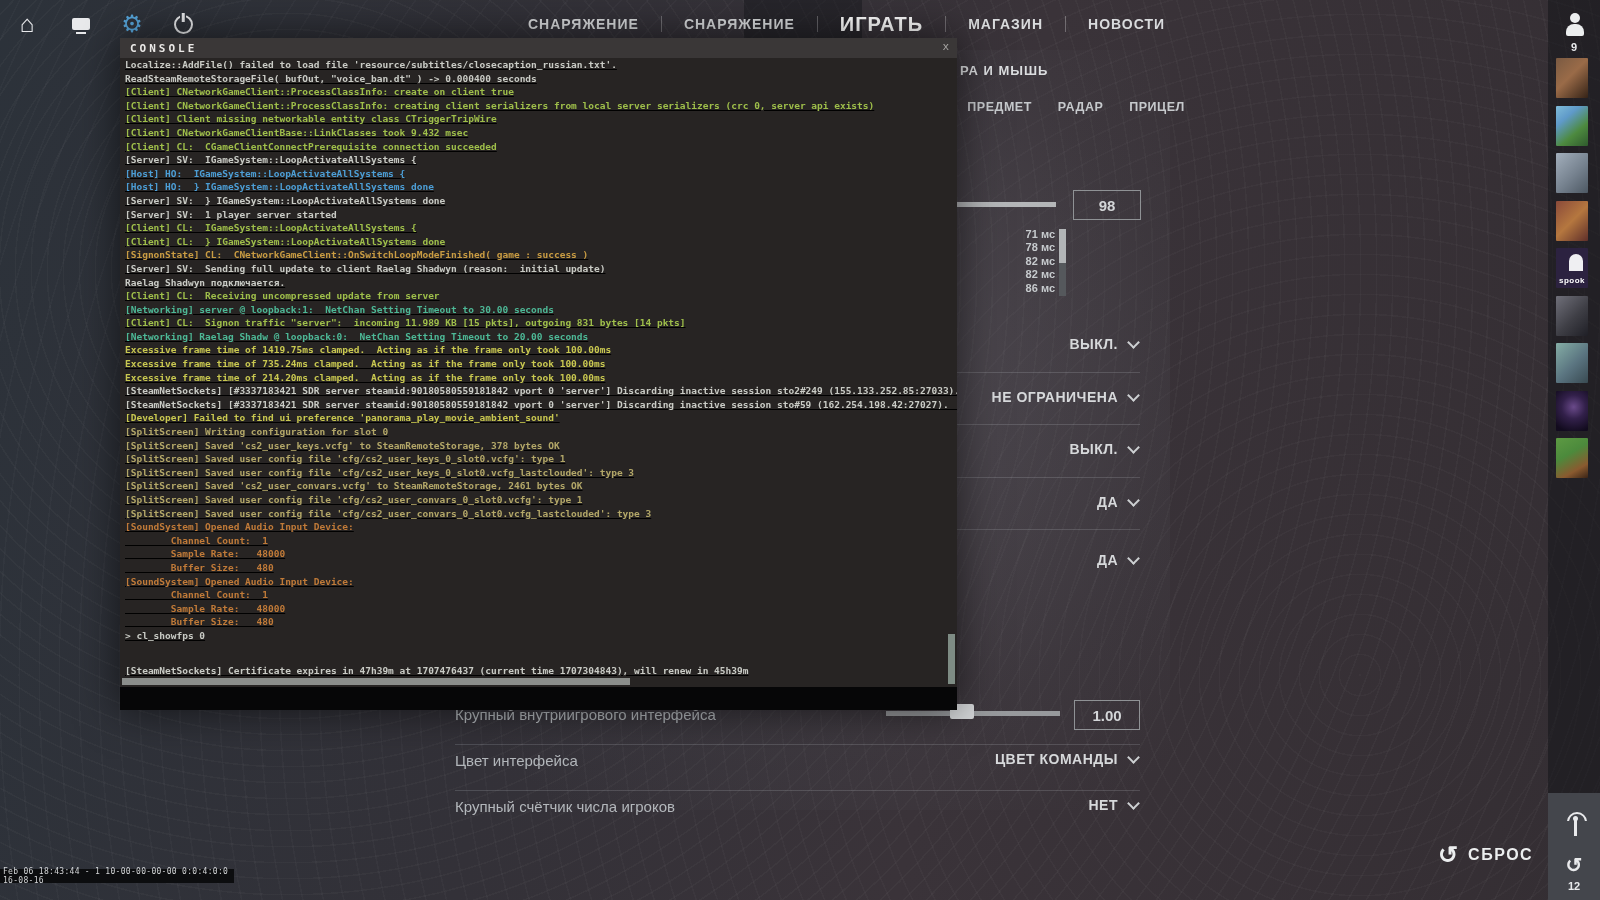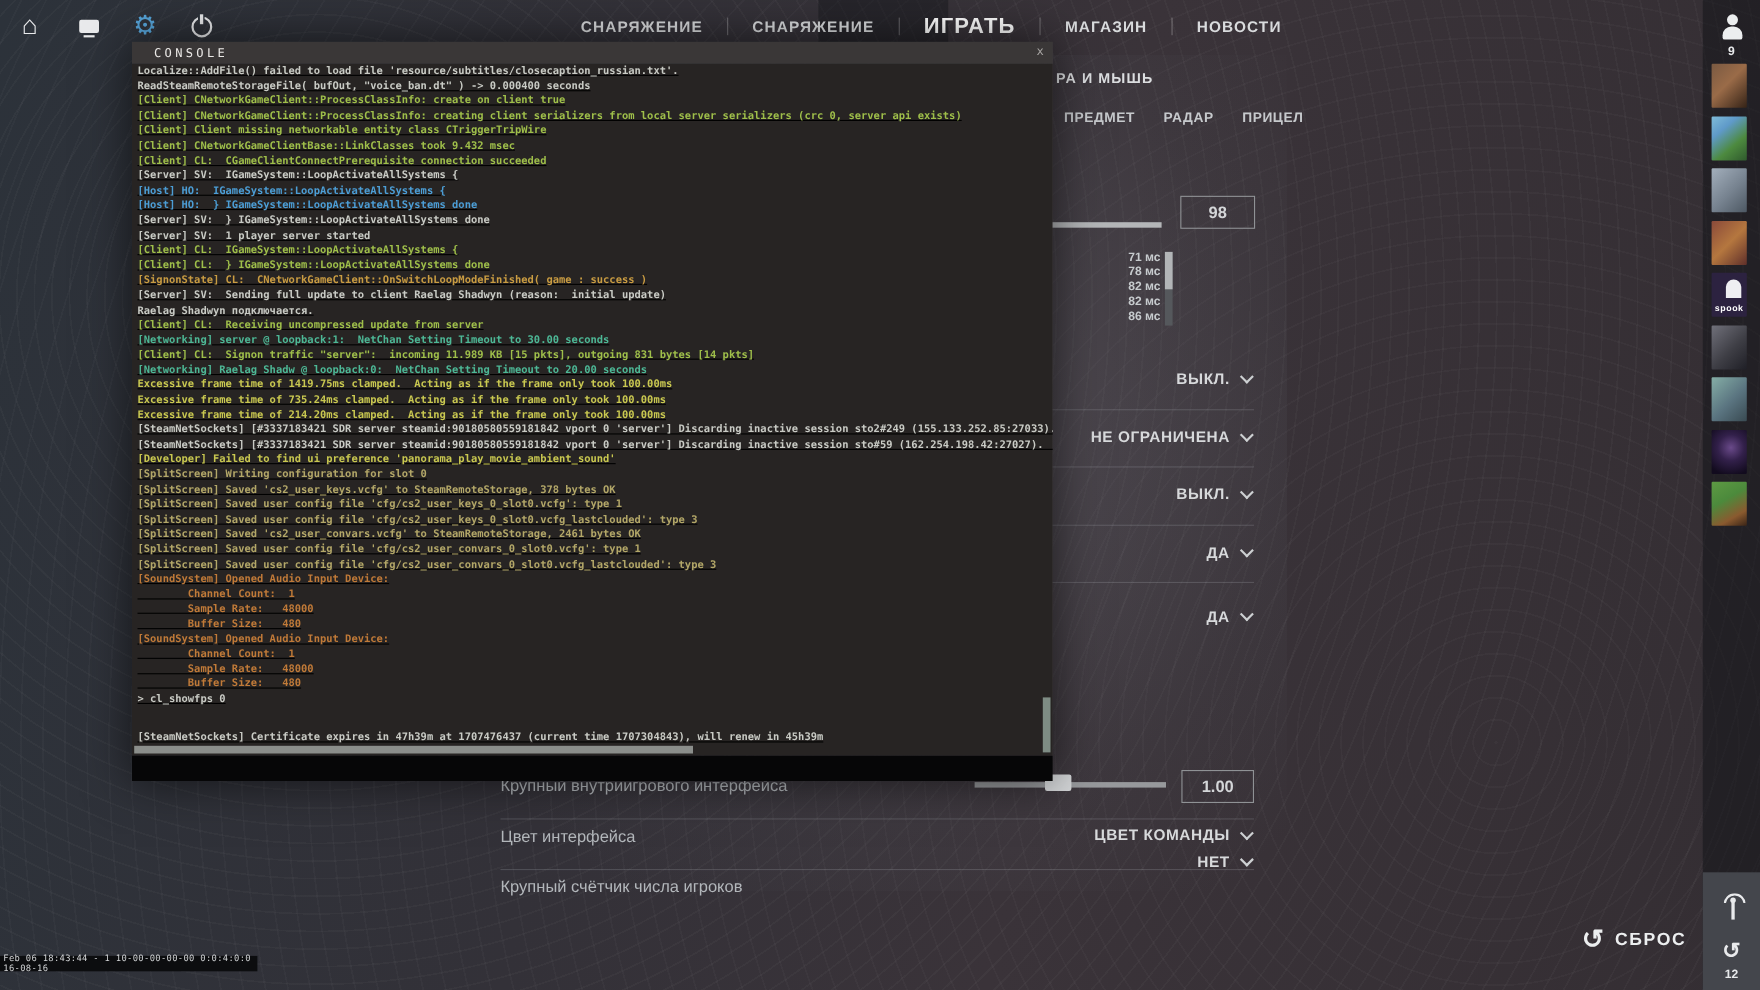--- a/index.html
+++ b/index.html
@@ -59,21 +59,21 @@
   .antenna::after{content:"";position:absolute;left:11px;top:8px;width:2.5px;height:18px;background:#e9eaec;}
   .antenna .dot{position:absolute;left:9.5px;top:6px;width:5px;height:5px;border-radius:50%;background:#e9eaec;}
   .hist-glyph{font-size:20px;color:#e9eaec;font-weight:bold;line-height:1;}
 
   
   .set-header{left:960px;top:63px;color:#dcdee0;font-size:13px;font-weight:bold;letter-spacing:1px;}
   .set-tabs{left:933px;top:100px;display:flex;gap:26px;color:#c6c9cc;font-size:12.5px;font-weight:bold;letter-spacing:0.5px;}
   .slider-track1{left:878px;top:202px;width:178px;height:5px;background:#b4b6b8;}
   .valbox{border:1px solid #8f9295;color:#d4d6d8;font-size:15px;font-weight:bold;
     display:flex;align-items:center;justify-content:center;}
-  .box98{left:1073px;top:178px;width:66px;height:28px;}
+  .box98{left:1073px;top:190px;width:66px;height:28px;}
   .pings{left:955px;top:228px;width:100px;text-align:right;color:#c7cbce;font-size:11px;font-weight:bold;}
   .pings div{height:13.4px;line-height:13.4px;}
   .ping-sbtrack{left:1059px;top:229px;width:7px;height:67px;background:#55585c;}
   .ping-sbthumb{left:1059px;top:229px;width:7px;height:34px;background:#b2b5b7;}
   .divider{height:1px;background:rgba(225,230,235,0.16);left:455px;width:685px;}
   .rowval{position:absolute;right:462px; 
     display:flex;align-items:center;color:#d7d9db;font-size:14px;font-weight:bold;letter-spacing:0.5px;}
   .chev{width:7px;height:7px;border-right:2px solid #cdd0d2;border-bottom:2px solid #cdd0d2;
     transform:rotate(45deg);display:inline-block;margin-left:11px;margin-top:-4px;}
   .rowlabel{position:absolute;left:455px;color:#b3b7bb;font-size:15px;}
@@ -81,21 +81,21 @@
   .slider-handle2{left:950px;top:704px;width:24px;height:15px;background:#d5d7d9;border-radius:2px;}
   .box100{left:1074px;top:700px;width:64px;height:28px;}
   .reset{left:1438px;top:843px;display:flex;align-items:center;gap:10px;color:#eceeef;cursor:pointer;}
   .reset .icon{font-size:24px;line-height:1;font-weight:bold;}
   .reset .lbl{font-size:16px;font-weight:bold;letter-spacing:1.5px;}
 
   
   .console{left:120px;top:38px;width:837px;height:672px;box-shadow:0 0 40px rgba(0,0,0,0.6);}
   .con-header{position:absolute;left:0;top:0;width:837px;height:20px;background:#3a3737;
     display:flex;align-items:center;}
-  .con-title{color:#eae8e6;font-size:11px;font-weight:normal;letter-spacing:3px;margin-left:20px;
+  .con-title{color:#eae8e6;font-size:11px;font-weight:bold;letter-spacing:3px;margin-left:10px;
     font-family:"DejaVu Sans Mono",monospace;}
   .con-close{position:absolute;right:8px;top:3px;color:#a8a6a4;font-size:11px;line-height:11px;
     font-family:"DejaVu Sans Mono",monospace;cursor:pointer;}
   .con-body{position:absolute;left:0;top:20px;width:837px;height:629px;background:#272423;overflow:hidden;}
   .con-log{position:absolute;left:5px;top:0px;width:840px;text-decoration:underline;}
   .cline{white-space:pre;font-family:"DejaVu Sans Mono",monospace;font-size:9.5px;
     height:13.6px;line-height:13.6px;font-weight:bold;}
   .con-hthumb{position:absolute;left:2px;top:620px;width:508px;height:7px;background:#8b8e8b;}
   .con-vthumb{position:absolute;left:828px;top:576px;width:7px;height:50px;background:#7e8c84;}
   .con-footer{position:absolute;left:0;top:649px;width:837px;height:23px;background:#060607;}
@@ -168,21 +168,21 @@
   <div class="abs divider" style="top:744px;"></div>
 
   <div class="rowlabel" style="top:752px;">Цвет интерфейса</div>
   <div class="rowval" style="top:751px;">
       <span>ЦВЕТ КОМАНДЫ</span>
       <span class="chev"></span>
     </div>
   <div class="abs divider" style="top:790px;"></div>
 
   <div class="rowlabel" style="top:798px;">Крупный счётчик числа игроков</div>
-  <div class="rowval" style="top:775px;">
+  <div class="rowval" style="top:797px;">
       <span>НЕТ</span>
       <span class="chev"></span>
     </div>
 
   <div class="abs reset">
     <span class="icon">↺</span>
     <span class="lbl">СБРОС</span>
   </div>
 
   <div class="abs play-tabbg"></div>

